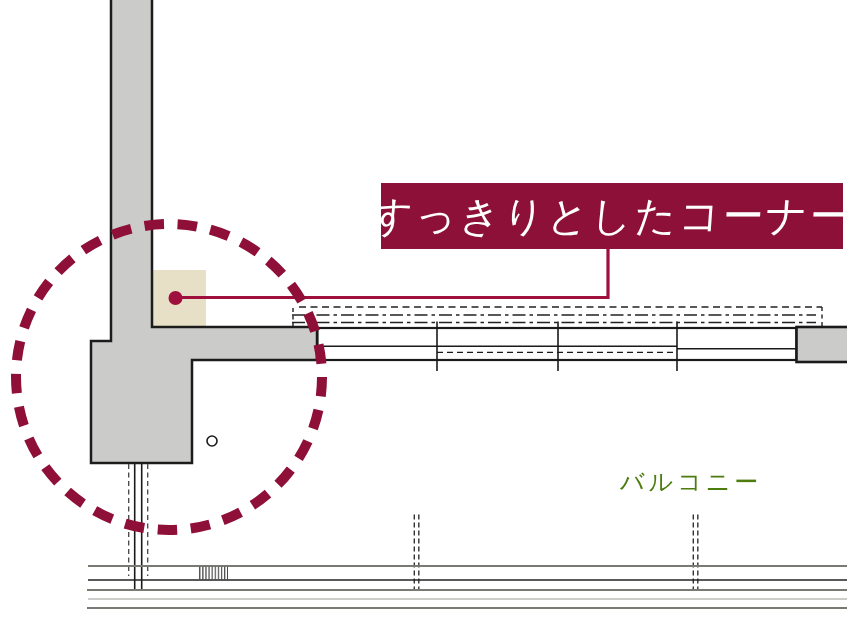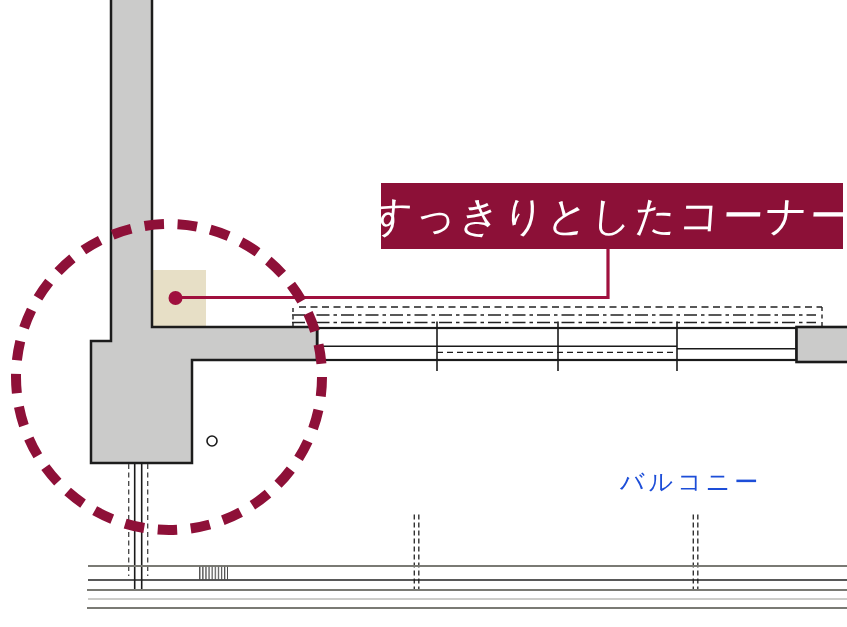--- a/index.html
+++ b/index.html
@@ -13,21 +13,21 @@
     background:#8C1037;display:flex;align-items:center;justify-content:center;
     z-index:3;
   }
   .callout-text{
     color:#ffffff;font-family:"DejaVu Serif","Liberation Serif",serif;
     font-size:41px;font-weight:500;letter-spacing:2px;white-space:nowrap;
     transform:skewX(-4deg);
   }
   .area-label{
     position:absolute;left:620px;top:466px;z-index:2;
-    color:#1d4ed8;font-size:24px;letter-spacing:4px;white-space:nowrap;
+    color:#4d7c0f;font-size:24px;letter-spacing:4px;white-space:nowrap;
     font-family:"Liberation Sans",sans-serif;
   }
 </style>
 </head>
 <body>
 
 <div id="stage">
 
   <svg id="plan-svg" width="847" height="627" viewBox="0 0 847 627">
     <defs>

